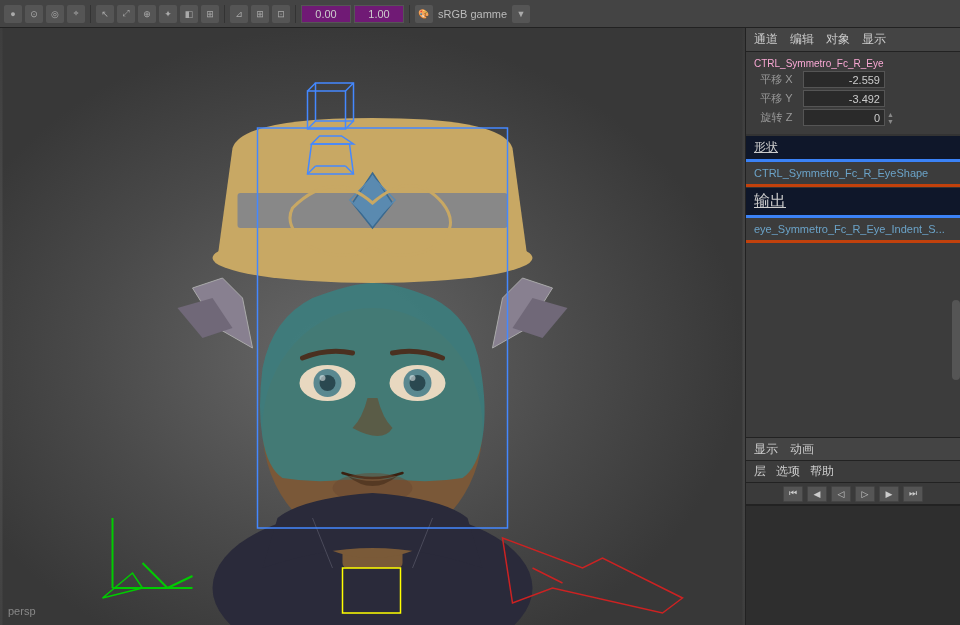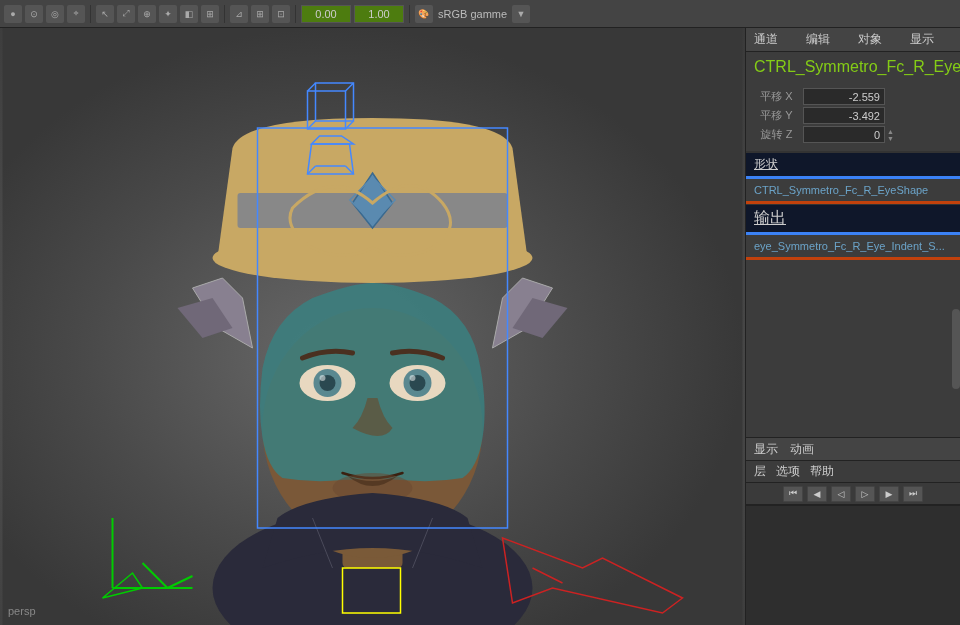--- a/index.html
+++ b/index.html
@@ -38,21 +38,21 @@
       color: #aaa;
       cursor: pointer;
     }
     .toolbar-sep {
       width: 1px;
       height: 18px;
       background: #333;
       margin: 0 2px;
     }
     .toolbar-input {
-      background: #4d7c0f;
+      background: #701a75;
       border: 1px solid #555;
       color: #ccc;
       font-size: 11px;
       height: 18px;
       width: 50px;
       padding: 0 3px;
       text-align: center;
     }
     .toolbar-label {
       font-size: 11px;
@@ -109,40 +109,40 @@
       flex-shrink: 0;
     }
 
     
     #rpanel-menu {
       height: 24px;
       background: #444;
       display: flex;
       align-items: center;
       padding: 0 8px;
-      gap: 28px;
+      gap: 12px;
       border-bottom: 1px solid #222;
       flex-shrink: 0;
     }
     .rpanel-menu-item {
       font-size: 12px;
       color: #ccc;
       cursor: pointer;
     }
 
     
     #attr-section {
       padding: 6px 8px;
       border-bottom: 1px solid #333;
       flex-shrink: 0;
     }
     .attr-title {
-      font-size: 16px;
-      color: #84cc16;
-      margin-bottom: 12px;
+      font-size: 10px;
+      color: #f9a8d4;
+      margin-bottom: 2px;
     }
     .attr-row {
       display: flex;
       align-items: center;
       margin-bottom: 2px;
     }
     .attr-label {
       font-size: 11px;
       color: #999;
       width: 45px;

